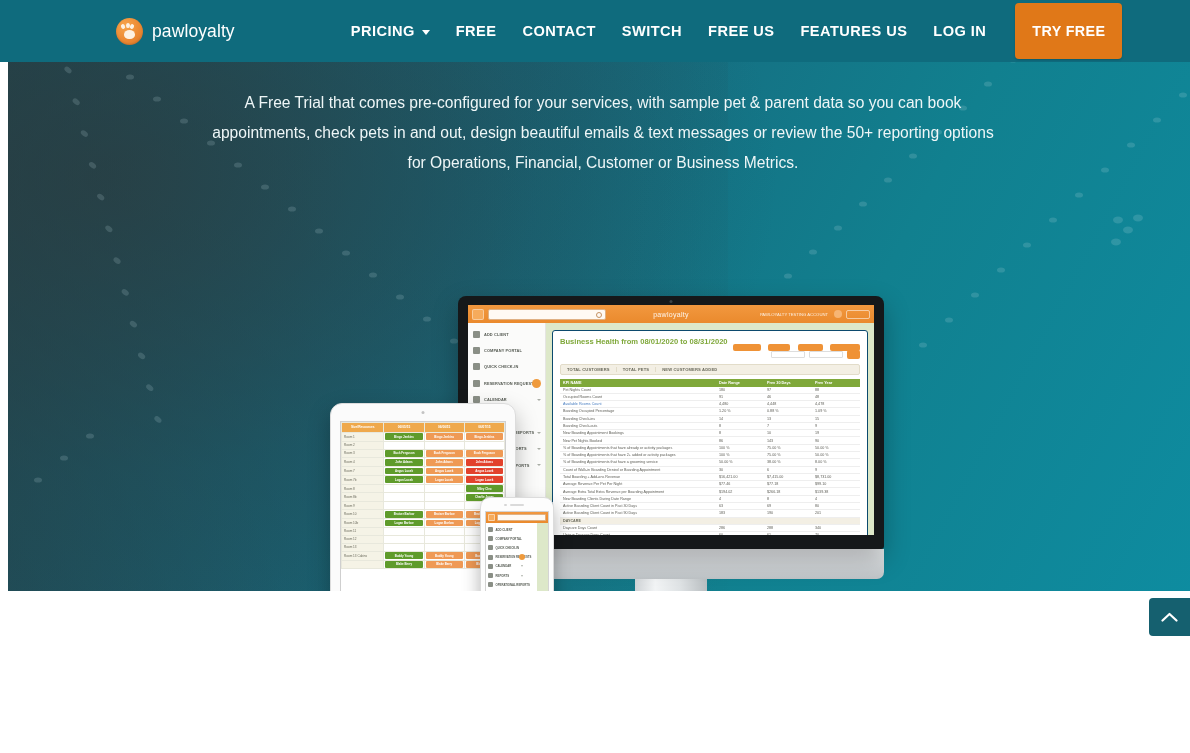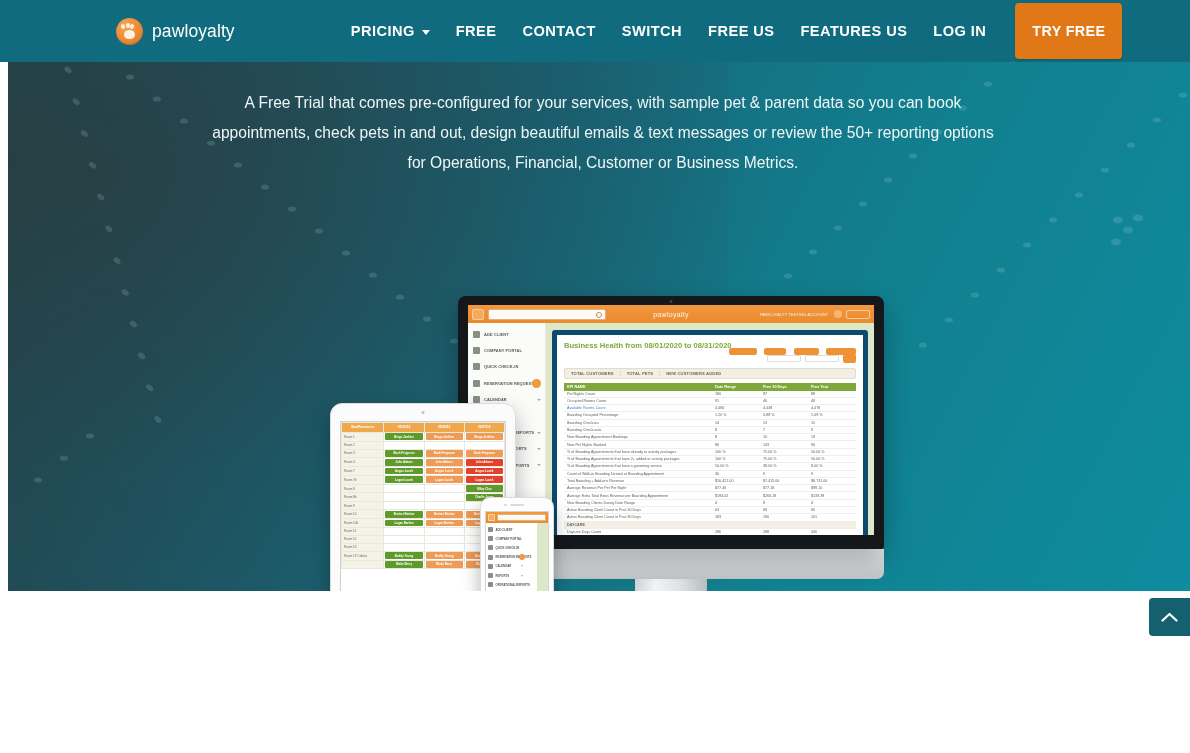--- a/index.html
+++ b/index.html
@@ -115,21 +115,21 @@
   .app-help{ position:absolute; right:32px; width:8px;height:8px;border-radius:50%;background:#f7b574;}
   .app-logout{ position:absolute; right:4px; width:24px;height:9px;border:1px solid #fff8; border-radius:2px;}
   .app-body { display:flex; height:226px; }
   .app-side { width:78px; background:#fbfbfa; border-right:1px solid #e5e5e2; padding-top:3px;}
   .side-row{ display:flex;align-items:center; gap:4px; height:16.4px; padding-left:5px; position:relative;}
   .side-ic{ width:7px;height:7px; background:#8a8f86; border-radius:1px; flex:0 0 auto;}
   .side-tx{ font-size:3.9px; color:#555a52; letter-spacing:.12px; white-space:nowrap; font-weight:700;}
   .side-arrow{position:absolute; right:4px; width:0;height:0;border-left:2px solid transparent;border-right:2px solid transparent;border-top:2.6px solid #a9ada5;}
   .side-badge{position:absolute;right:4px;width:9px;height:9px;border-radius:50%;background:#ef9a3c;}
   .app-main{ flex:1; background:#dde8c9; padding:7px 6px; }
-  .rep-card{ background:#fff; border:5px solid #0c4a6e; border-radius:3px; height:100%; padding:6px 7px; overflow:hidden;}
+  .rep-card{ background:#fff; border:1px solid #0c4a6e; border-radius:3px; height:100%; padding:6px 7px; overflow:hidden;}
   .rep-h{ color:#7fa83a; font-size:7.6px; font-weight:700; line-height:9.5px; width:190px;}
   .pill{ display:inline-block;height:7px;border-radius:2px;background:#ef9236; margin-left:3px;}
   .rep-daterow{ display:flex; justify-content:flex-end; align-items:center; gap:4px; margin-top:3px;}
   .date-box{ width:34px;height:7px;background:#fff;border:1px solid #ddd; border-radius:1px;}
   .go-box{width:13px;height:9px;border-radius:2px;background:#ef9236;}
   .stat-bar{ margin-top:5px; height:11px; background:#f3efe4; border:1px solid #e2dcc9; border-radius:2px; display:flex; align-items:center;}
   .stat{ font-size:4.1px; color:#6a6a5c; font-weight:700; padding:0 6px; border-right:1px solid #e2dcc9; letter-spacing:.15px;}
   .stat:last-child{border-right:none;}
   .tbl{ width:100%; margin-top:4px; border-collapse:collapse;}
   .tbl th{ background:#7fa83a; color:#fff; font-size:3.8px; text-align:left; padding:2px 3px; font-weight:700;}

